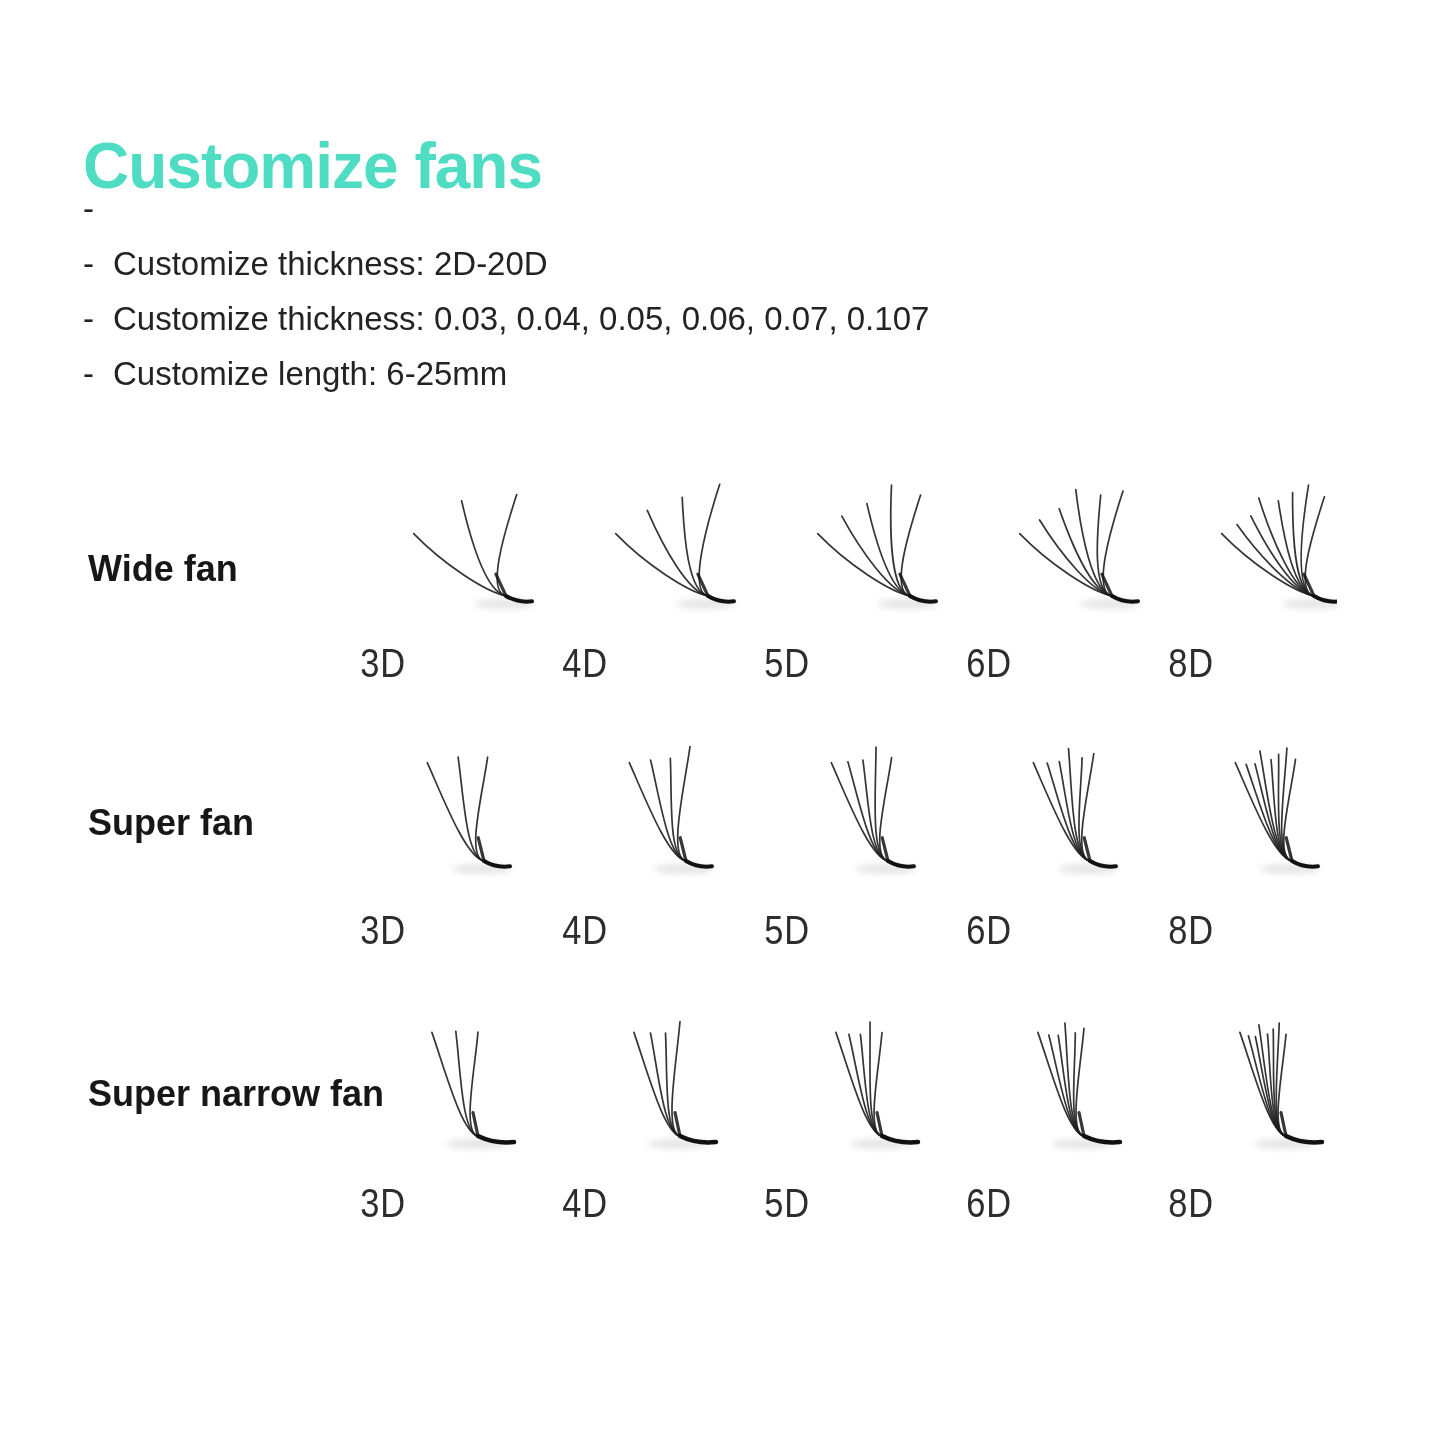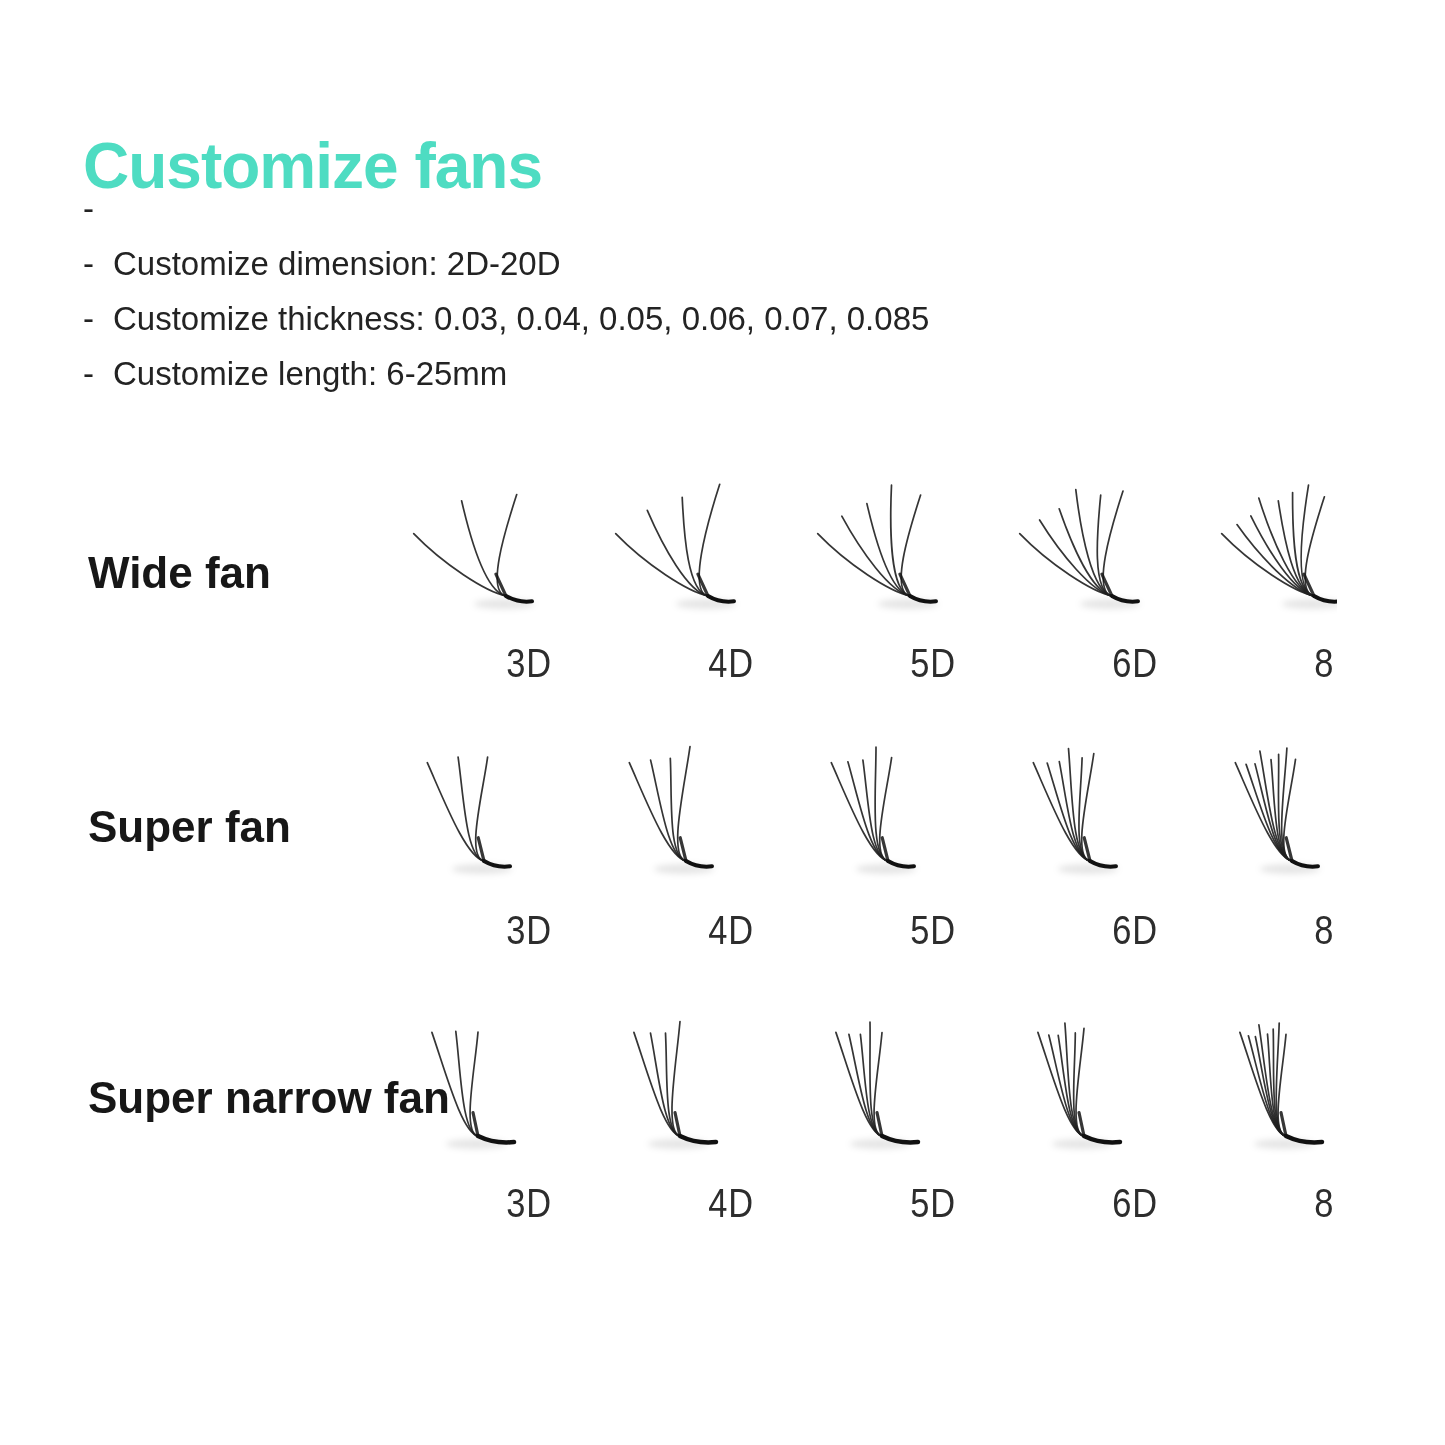--- a/index.html
+++ b/index.html
@@ -16,48 +16,48 @@
   }
   .bullet{
     display:flex;align-items:flex-start;height:55px;
     font-size:33px;color:#232323;line-height:1.25;
   }
   .dash{width:30px;flex:0 0 30px;}
   .rows{position:absolute;left:0;top:0;width:1445px;height:1445px;}
   .fan-row{position:absolute;left:0;width:1445px;height:235px;}
   .row-label{
     position:absolute;left:88px;
-    font-size:44px;font-weight:700;color:#171717;white-space:nowrap;
+    font-size:36px;font-weight:700;color:#171717;white-space:nowrap;
   }
   .fan-strip{position:absolute;left:356px;top:0;display:flex;gap:2px;}
-  .fan-cell{width:200px;display:flex;flex-direction:column;align-items:flex-end;}
+  .fan-cell{width:200px;display:flex;flex-direction:column;align-items:flex-start;}
   .fan-svg{display:block;}
   .dim-label{
     margin-top:12px;font-size:41px;font-weight:400;color:#2d2d2d;
     transform:scaleX(.84);letter-spacing:1px;
   }
 </style>
 </head>
 <body>
 
 <div class="page">
   <h1 class="page-title" style="color: rgb(78, 220, 194);">Customize fans</h1>
   <ul class="bullets">
   <li class="bullet">
     <span class="dash">-</span>
   </li>
 
   <li class="bullet">
     <span class="dash">-</span>
-    <span class="bullet-text">Customize dimension: 2D-20D</span>
-  </li>
-
-  <li class="bullet">
-    <span class="dash">-</span>
-    <span class="bullet-text">Customize thickness: 0.03, 0.04, 0.05, 0.06, 0.07, 0.085</span>
+    <span class="bullet-text">Customize thickness: 2D-20D</span>
+  </li>
+
+  <li class="bullet">
+    <span class="dash">-</span>
+    <span class="bullet-text">Customize thickness: 0.03, 0.04, 0.05, 0.06, 0.07, 0.107</span>
   </li>
 
   <li class="bullet">
     <span class="dash">-</span>
     <span class="bullet-text">Customize length: 6-25mm</span>
   </li>
 </ul>
   <div class="rows">
   <div class="fan-row" style="top: 478px;">
     <div class="row-label" style="top: 70px;">Wide fan</div>

